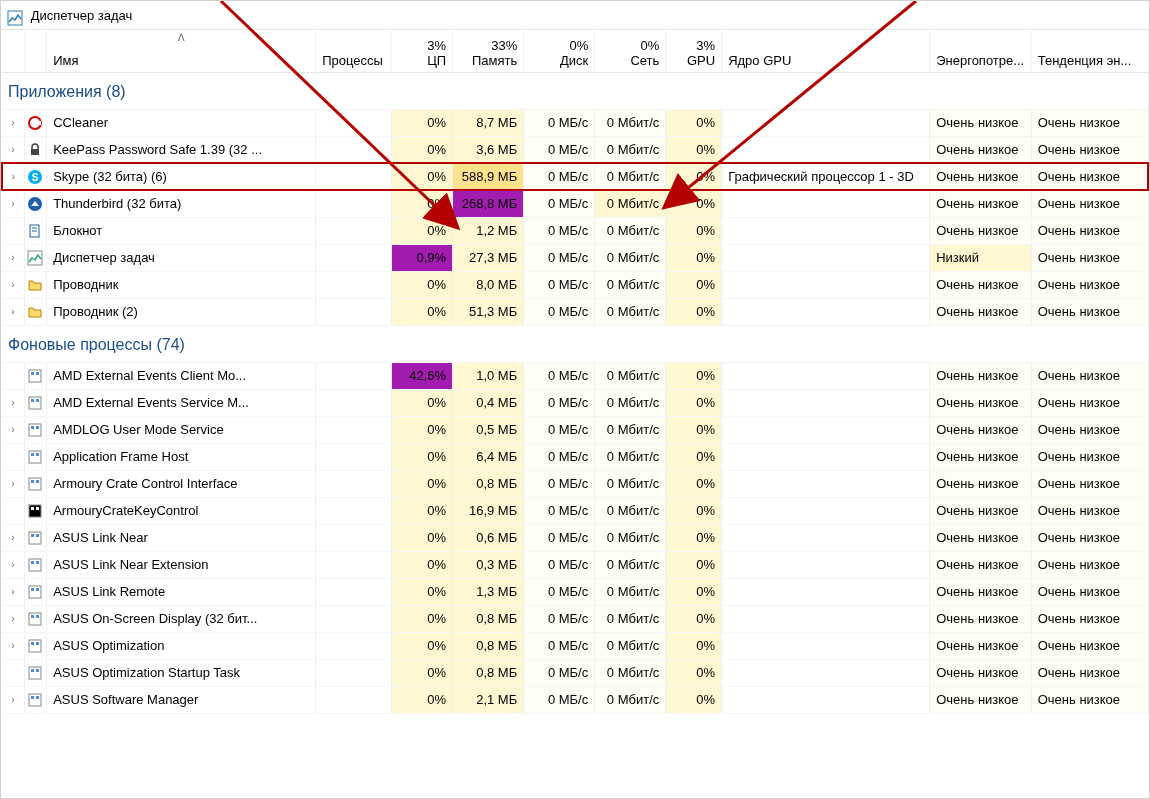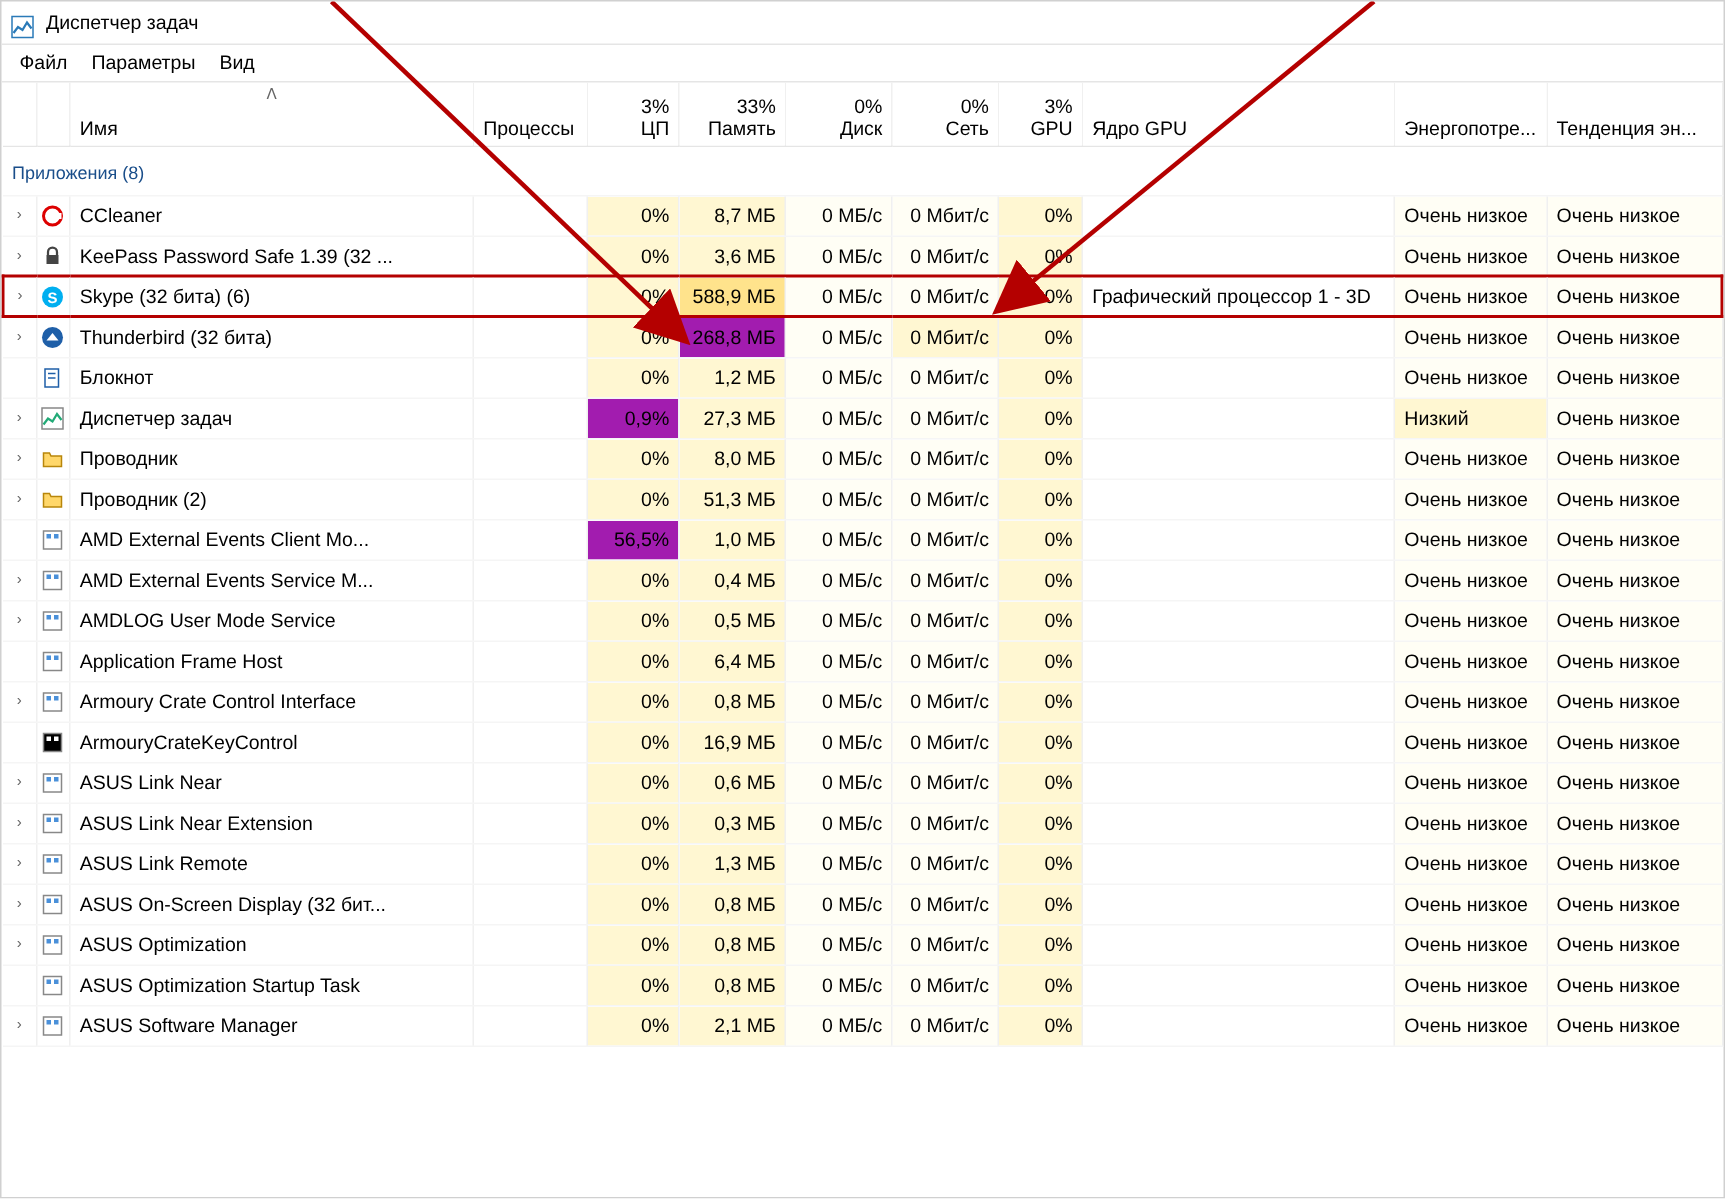--- a/index.html
+++ b/index.html
@@ -26,21 +26,21 @@
   col.gpucore{width:205px}
   col.energy{width:100px}
   col.trend{width:115px}
   thead th{position:sticky;top:0;background:#fff;font-weight:400;text-align:right;padding:4px 6px;border-bottom:1px solid #e5e5e5;border-right:1px solid #f0f0f0;height:42px;vertical-align:bottom;box-sizing:border-box}
   thead th .pct{display:block;font-size:13px}
   thead th .lbl{display:block}
   thead th.left{text-align:left}
   thead th.sortable .sortmark{font-size:10px;color:#666;position:absolute;top:2px;left:50%;transform:translateX(-50%)}
   thead th.name-head{position:relative}
   tbody tr{height:27px}
-  tbody tr.group td{color:#1a4e8a;padding-top:10px;padding-bottom:8px;font-size:12px}
+  tbody tr.group td{color:#1a4e8a;padding-top:10px;padding-bottom:8px;font-size:16px}
   tbody td{padding:0 6px;text-align:right;border-right:1px solid #f0f0f0;white-space:nowrap;overflow:hidden;text-overflow:ellipsis;border-bottom:1px solid #f5f5f5}
   tbody td.left{text-align:left}
   tbody td.chev{text-align:center;padding:0;color:#666;cursor:default;font-size:10px}
   tbody td.icon{padding:0;text-align:center}
   tbody td.heat0{background:#fffef5}
   tbody td.heat1{background:#fff7d2}
   tbody td.heat2{background:#a21caf}
   tbody td.heat3{background:#ffe38c}
   tr.highlight td{border-top:2px solid #b40000;border-bottom:2px solid #b40000}
   tr.highlight td:first-child{border-left:2px solid #b40000}
@@ -56,21 +56,20 @@
   <div class="titlebar">
     <span class="ico">
       <svg viewBox="0 0 16 16">
           <rect x="1" y="1" width="14" height="14" fill="#fff" stroke="#2a7ab8"></rect>
           <polyline points="2,12 5,8 8,10 11,5 14,9" fill="none" stroke="#2a7ab8" stroke-width="1.5"></polyline>
         </svg>
     </span>
     <span class="t">Диспетчер задач</span>
   </div>
 
-  <div class="menubar" id="menubar"><span>Файл</span><span>Параметры</span><span>Вид</span></div>
 
 
   <div class="gridwrap">
     <table>
       <colgroup>
         <col class="chev">
           <col class="icon">
           <col class="name">
           <col class="status">
         <col class="cpu">
@@ -256,30 +255,33 @@
             <td class="left"></td>
             <td class="heat1">0%</td>
             <td class="heat1">51,3 МБ</td>
             <td class="heat0">0 МБ/с</td>
             <td class="heat0">0 Мбит/с</td>
             <td class="heat1">0%</td>
             <td class="left"></td>
             <td class="left heat0">Очень низкое</td>
             <td class="left heat0">Очень низкое</td>
           </tr>
+          <tr class="group">
+            <td colspan="12" class="left">Фоновые процессы (74)</td>
+          </tr>
           <tr>
             <td class="chev"></td>
             <td class="icon"><svg class="ico16" viewBox="0 0 16 16">
                 <rect x="2" y="2" width="12" height="12" fill="#fff" stroke="#888"></rect>
                 <rect x="4" y="4" width="3" height="3" fill="#4a90d9"></rect>
                 <rect x="9" y="4" width="3" height="3" fill="#4a90d9"></rect>
               </svg></td>
             <td class="left">AMD External Events Client Mo...</td>
             <td class="left"></td>
-            <td class="heat2">56,5%</td>
+            <td class="heat2">42,6%</td>
             <td class="heat1">1,0 МБ</td>
             <td class="heat0">0 МБ/с</td>
             <td class="heat0">0 Мбит/с</td>
             <td class="heat1">0%</td>
             <td class="left"></td>
             <td class="left heat0">Очень низкое</td>
             <td class="left heat0">Очень низкое</td>
           </tr>
           <tr>
             <td class="chev">›</td>

